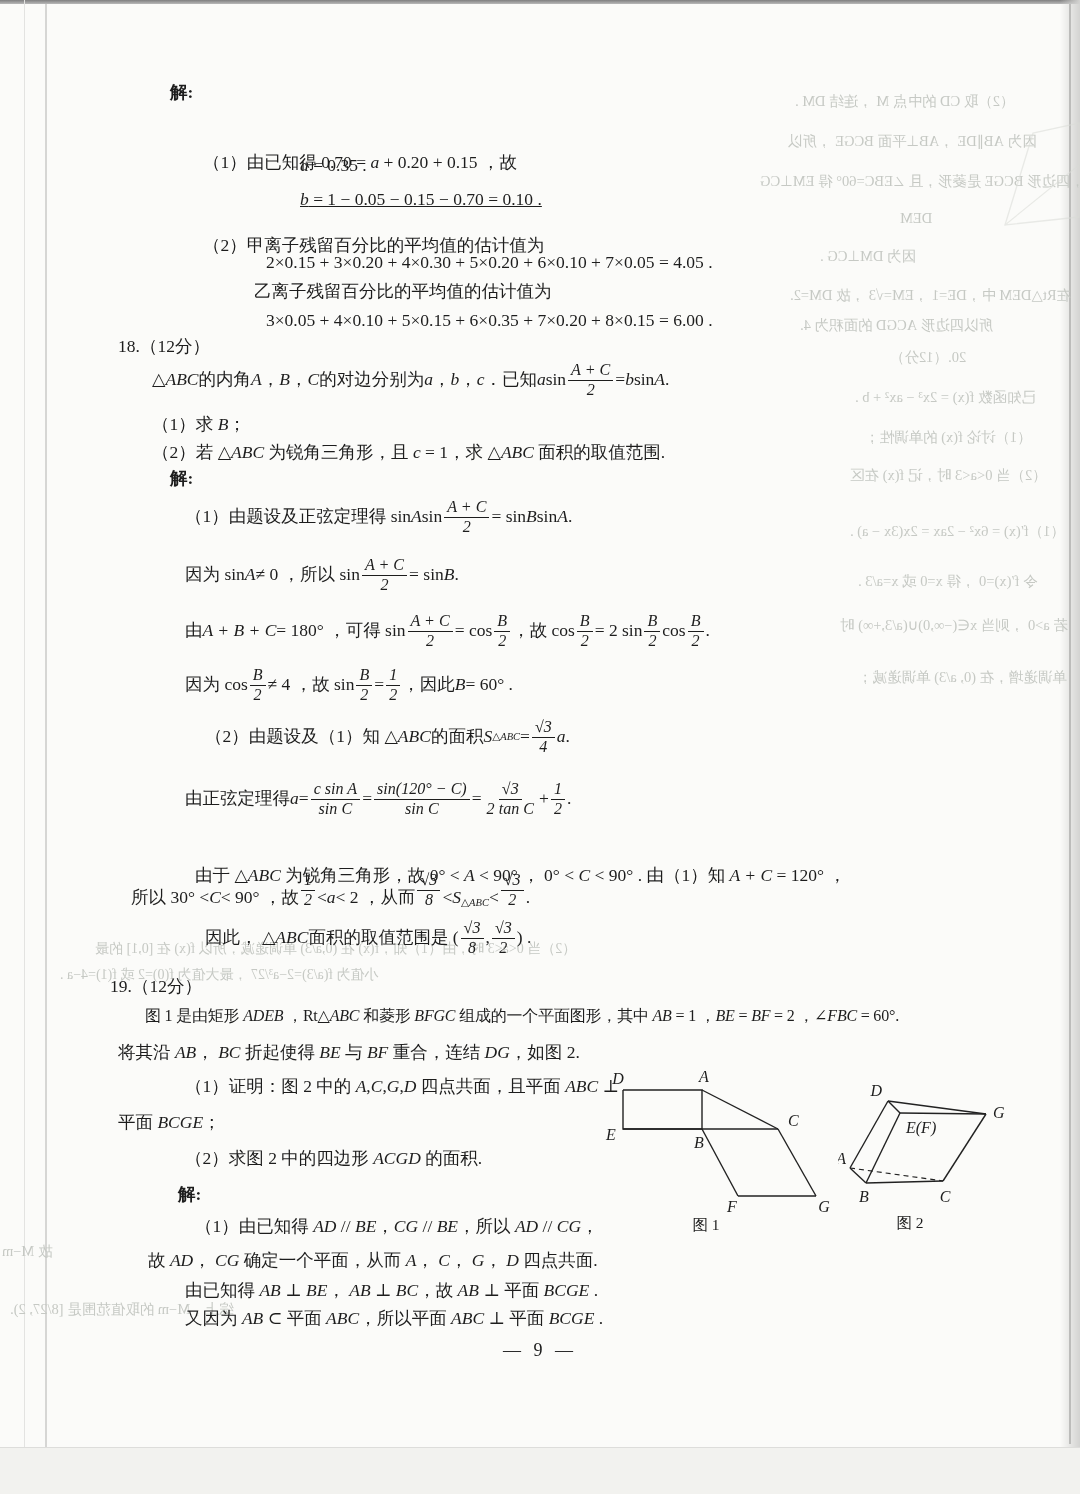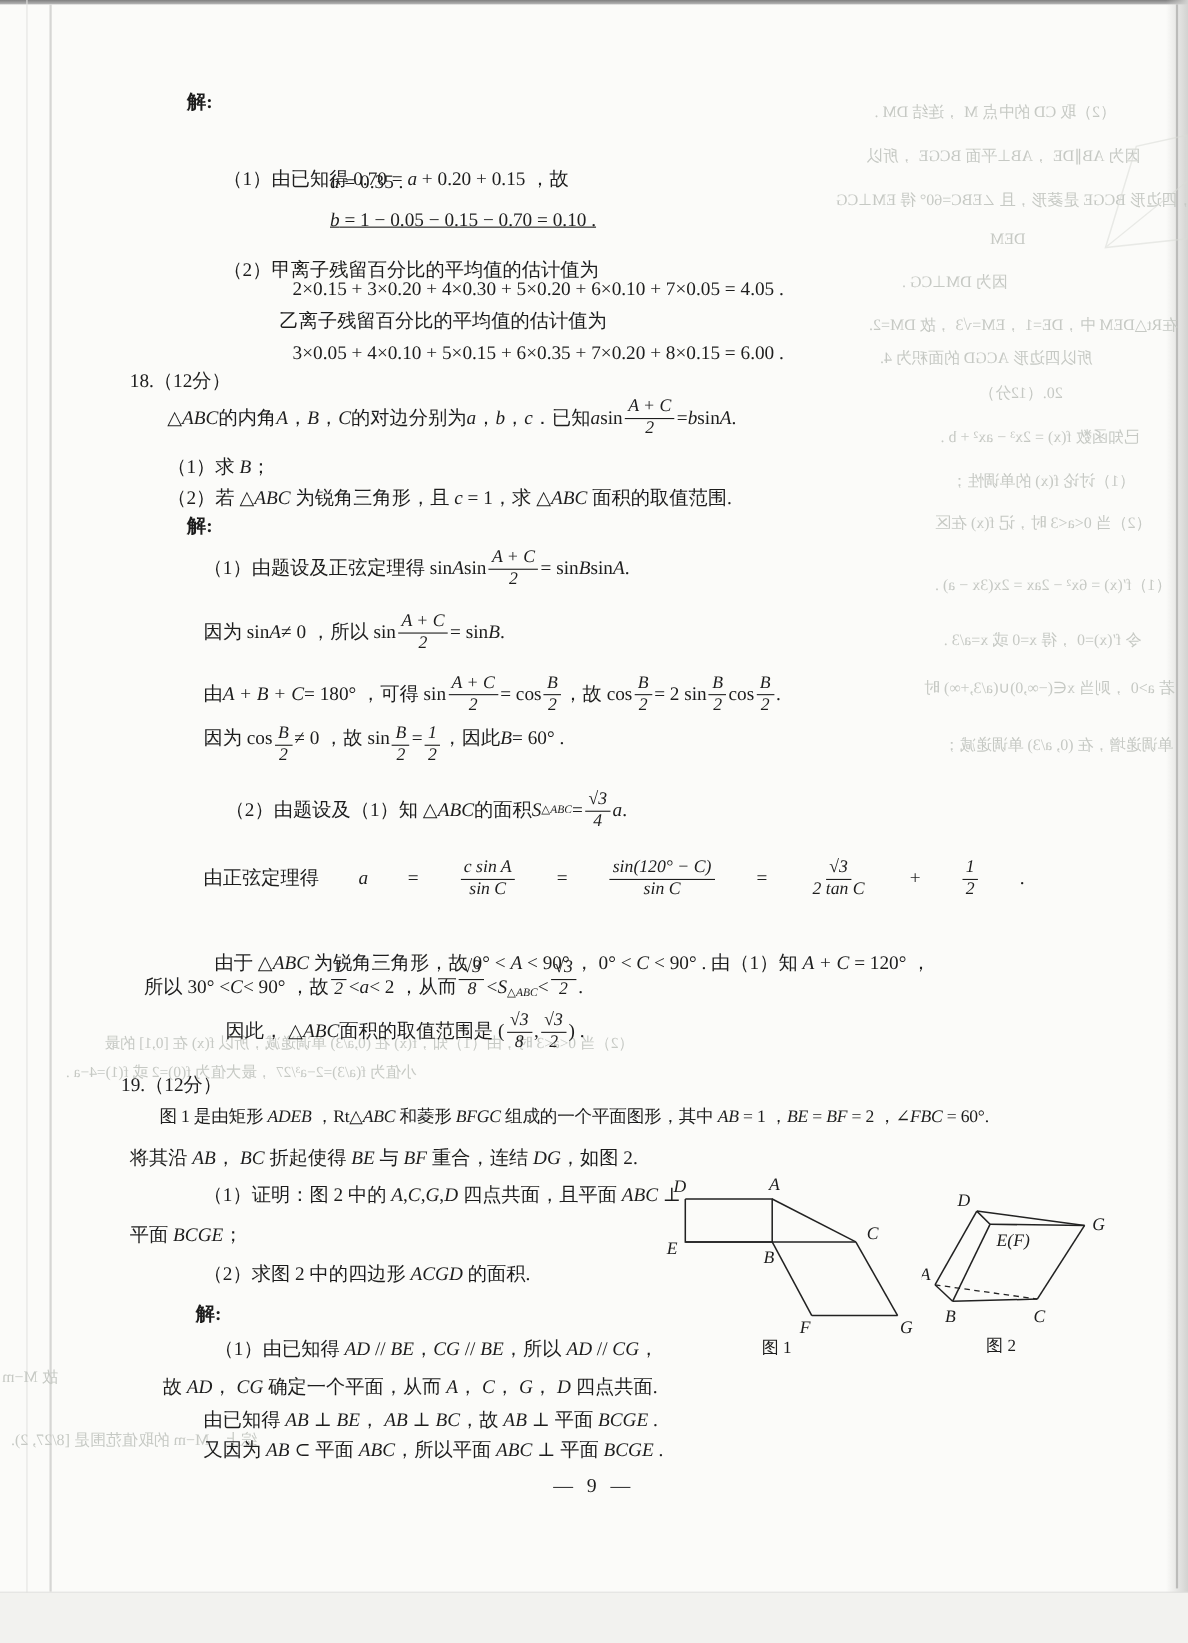--- a/index.html
+++ b/index.html
@@ -166,27 +166,27 @@
       <span class="num">B</span>
       <span class="den">2</span>
     </span>
     <span class="tx">cos</span>
     <span class="frac">
       <span class="num">B</span>
       <span class="den">2</span>
     </span>
     <span class="tx">.</span>
   </div>
-<div class="line" style="left:185px;top:658px;height:54px;display:flex;align-items:flex-start;">
+<div class="line" style="left:185px;top:658px;height:54px;display:flex;align-items:center;">
     <span class="tx">因为 cos</span>
     <span class="frac">
       <span class="num">B</span>
       <span class="den">2</span>
     </span>
-    <span class="tx">≠ 0 ，故 sin</span>
+    <span class="tx">≠ 4 ，故 sin</span>
     <span class="frac">
       <span class="num">B</span>
       <span class="den">2</span>
     </span>
     <span class="tx">=</span>
     <span class="frac">
       <span class="num">1</span>
       <span class="den">2</span>
     </span>
     <span class="tx">，因此 </span>
@@ -200,21 +200,21 @@
     <span class="mi">S</span>
     <sub class="sb">△ABC</sub>
     <span class="tx"> =</span>
     <span class="frac">
       <span class="num">√3</span>
       <span class="den">4</span>
     </span>
     <span class="mi">a</span>
     <span class="tx"> .</span>
   </div>
-<div class="line" style="left:185px;top:768px;height:62px;display:flex;align-items:center;gap:36px;">
+<div class="line" style="left:185px;top:768px;height:62px;display:flex;align-items:center;">
     <span class="tx">由正弦定理得 </span>
     <span class="mi">a</span>
     <span class="tx"> =</span>
     <span class="frac">
       <span class="num">c sin A</span>
       <span class="den">sin C</span>
     </span>
     <span class="tx">=</span>
     <span class="frac">
       <span class="num">sin(120° − C)</span>

